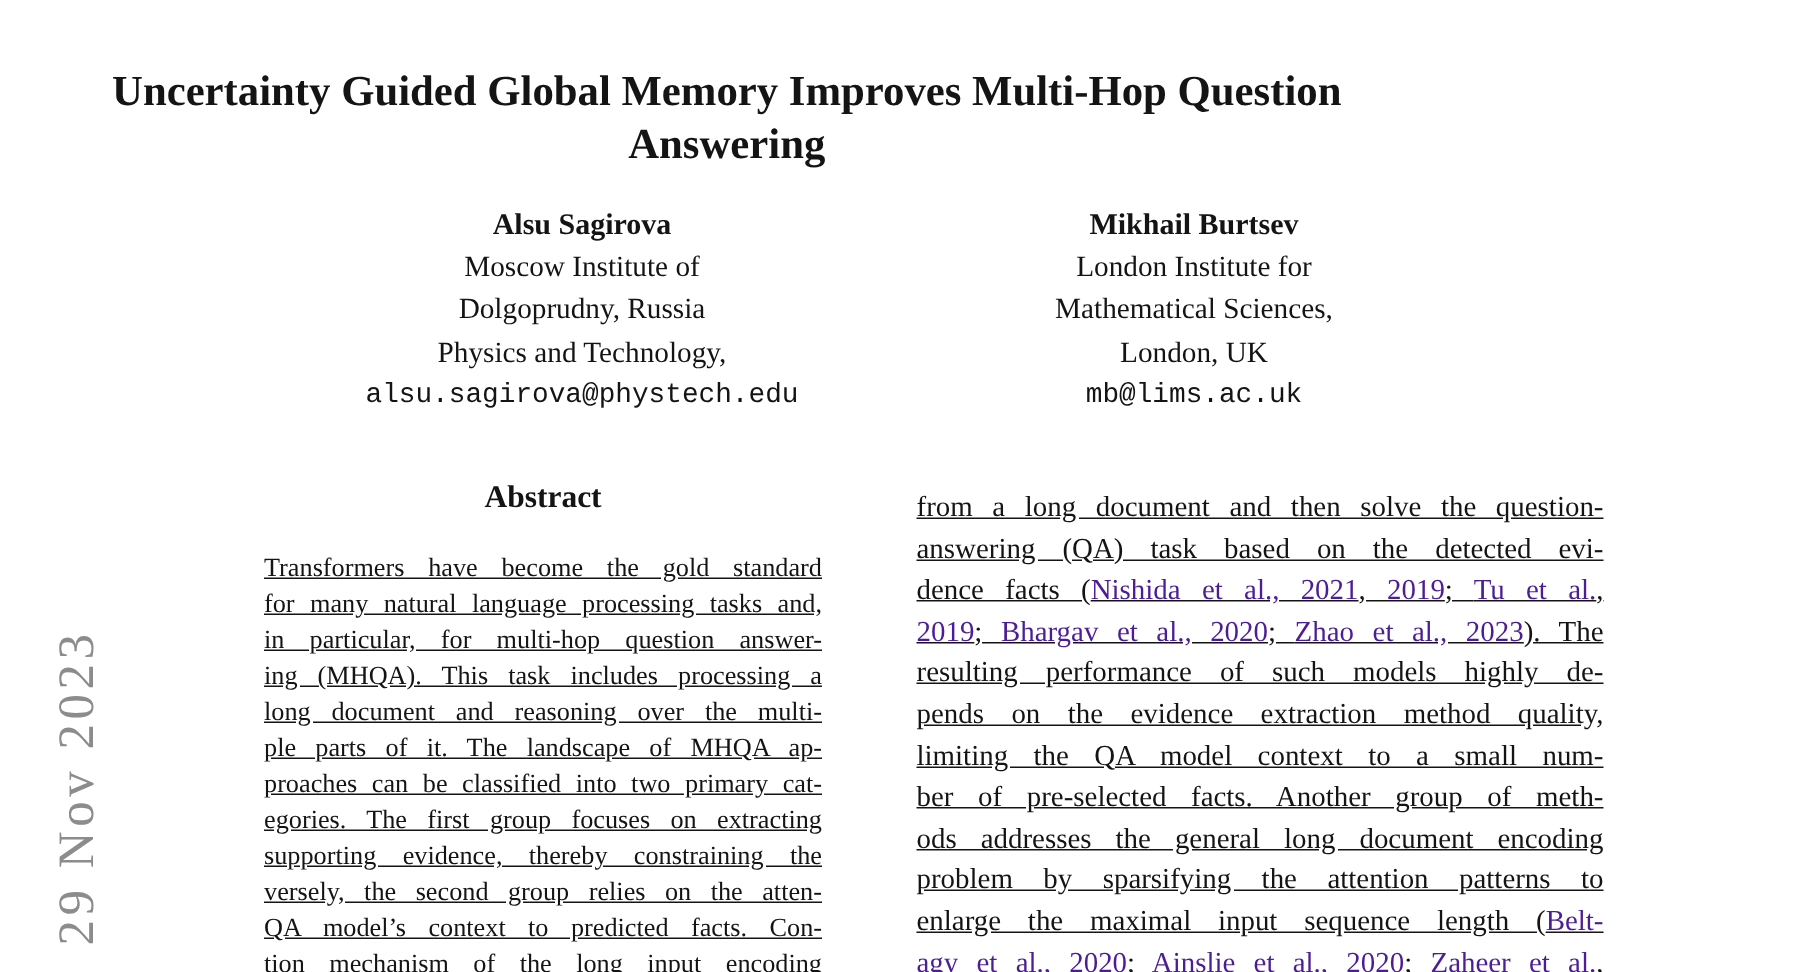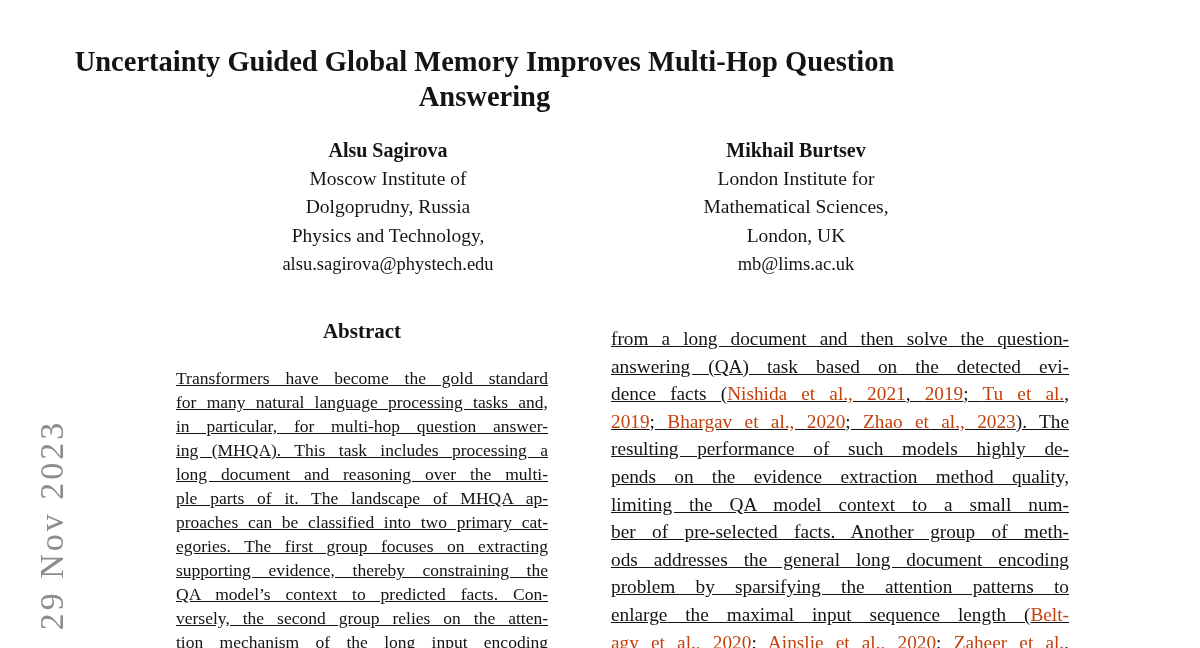--- a/index.html
+++ b/index.html
@@ -13,29 +13,29 @@
     font-size:34px;letter-spacing:3px;color:#8c8c8c;white-space:nowrap;
   }
   .title{
     position:absolute;top:44px;left:0;width:969px;margin:0;
     text-align:center;font-size:28.5px;font-weight:bold;line-height:35px;
   }
   .author{position:absolute;top:136px;width:300px;text-align:center;font-size:19.5px;line-height:28.5px;}
   .author-0{left:238px;}
   .author-1{left:646px;}
   .author .name{font-weight:bold;font-size:20px;}
-  .author .email{font-family:Liberation Serif, serif;font-size:18.5px;}
+  .author .email{font-family:Liberation Mono, monospace;font-size:18.5px;}
   .abstract-heading{
     position:absolute;top:319px;left:176px;width:372px;
     text-align:center;font-size:21px;font-weight:bold;
   }
   .abstract-body{position:absolute;top:366px;left:176px;width:372px;font-size:17.5px;line-height:24px;}
   .right-col{position:absolute;top:325px;left:611px;width:458px;font-size:19.3px;line-height:27.6px;}
   .jline{text-align:justify;text-align-last:justify;text-decoration:underline;}
-  .cite{color:#c2410c;}
+  .cite{color:#4c1d95;}
 </style>
 </head>
 <body>
 
 <div class="page">
 
   <div class="watermark">29 Nov 2023</div>
 
   <h1 class="title">
     <span>Uncertainty Guided Global Memory Improves Multi-Hop Question</span><br>
@@ -63,22 +63,22 @@
   <div class="abstract-body">
       <div class="jline">Transformers have become the gold standard</div>
       <div class="jline">for many natural language processing tasks and,</div>
       <div class="jline">in particular, for multi-hop question answer-</div>
       <div class="jline">ing (MHQA). This task includes processing a</div>
       <div class="jline">long document and reasoning over the multi-</div>
       <div class="jline">ple parts of it. The landscape of MHQA ap-</div>
       <div class="jline">proaches can be classified into two primary cat-</div>
       <div class="jline">egories. The first group focuses on extracting</div>
       <div class="jline">supporting evidence, thereby constraining the</div>
+      <div class="jline">versely, the second group relies on the atten-</div>
       <div class="jline">QA model’s context to predicted facts. Con-</div>
-      <div class="jline">versely, the second group relies on the atten-</div>
       <div class="jline">tion mechanism of the long input encoding</div>
     </div>
 
   <div class="right-col">
       <div class="jline"><span>from a long document and then solve the question-</span></div>
       <div class="jline"><span>answering (QA) task based on the detected evi-</span></div>
       <div class="jline"><span>dence facts (</span><span class="cite">Nishida et al., 2021</span><span>, </span><span class="cite">2019</span><span>; </span><span class="cite">Tu et al.</span><span>,</span></div>
       <div class="jline"><span class="cite">2019</span><span>; </span><span class="cite">Bhargav et al., 2020</span><span>; </span><span class="cite">Zhao et al., 2023</span><span>). The</span></div>
       <div class="jline"><span>resulting performance of such models highly de-</span></div>
       <div class="jline"><span>pends on the evidence extraction method quality,</span></div>

